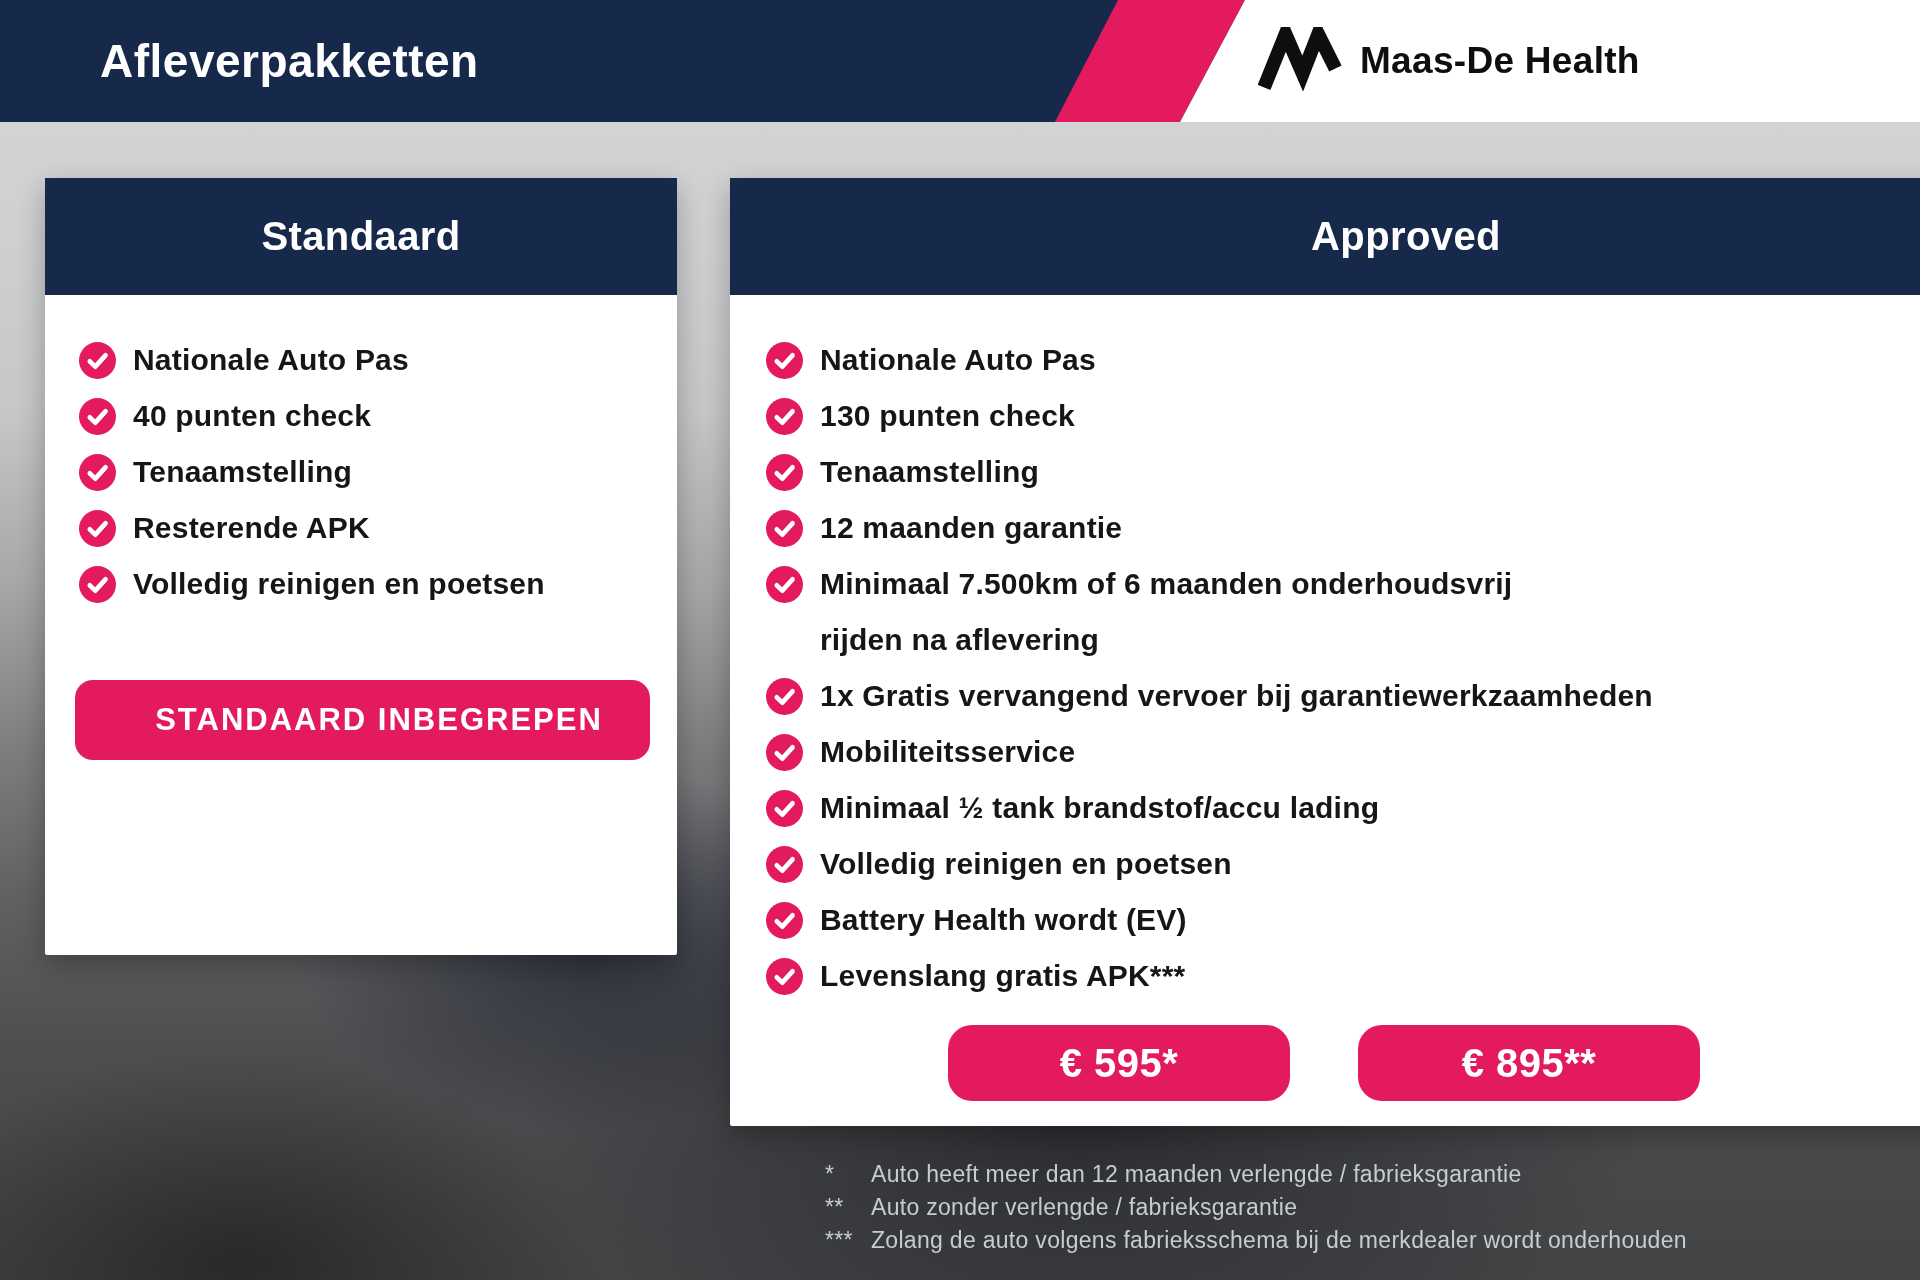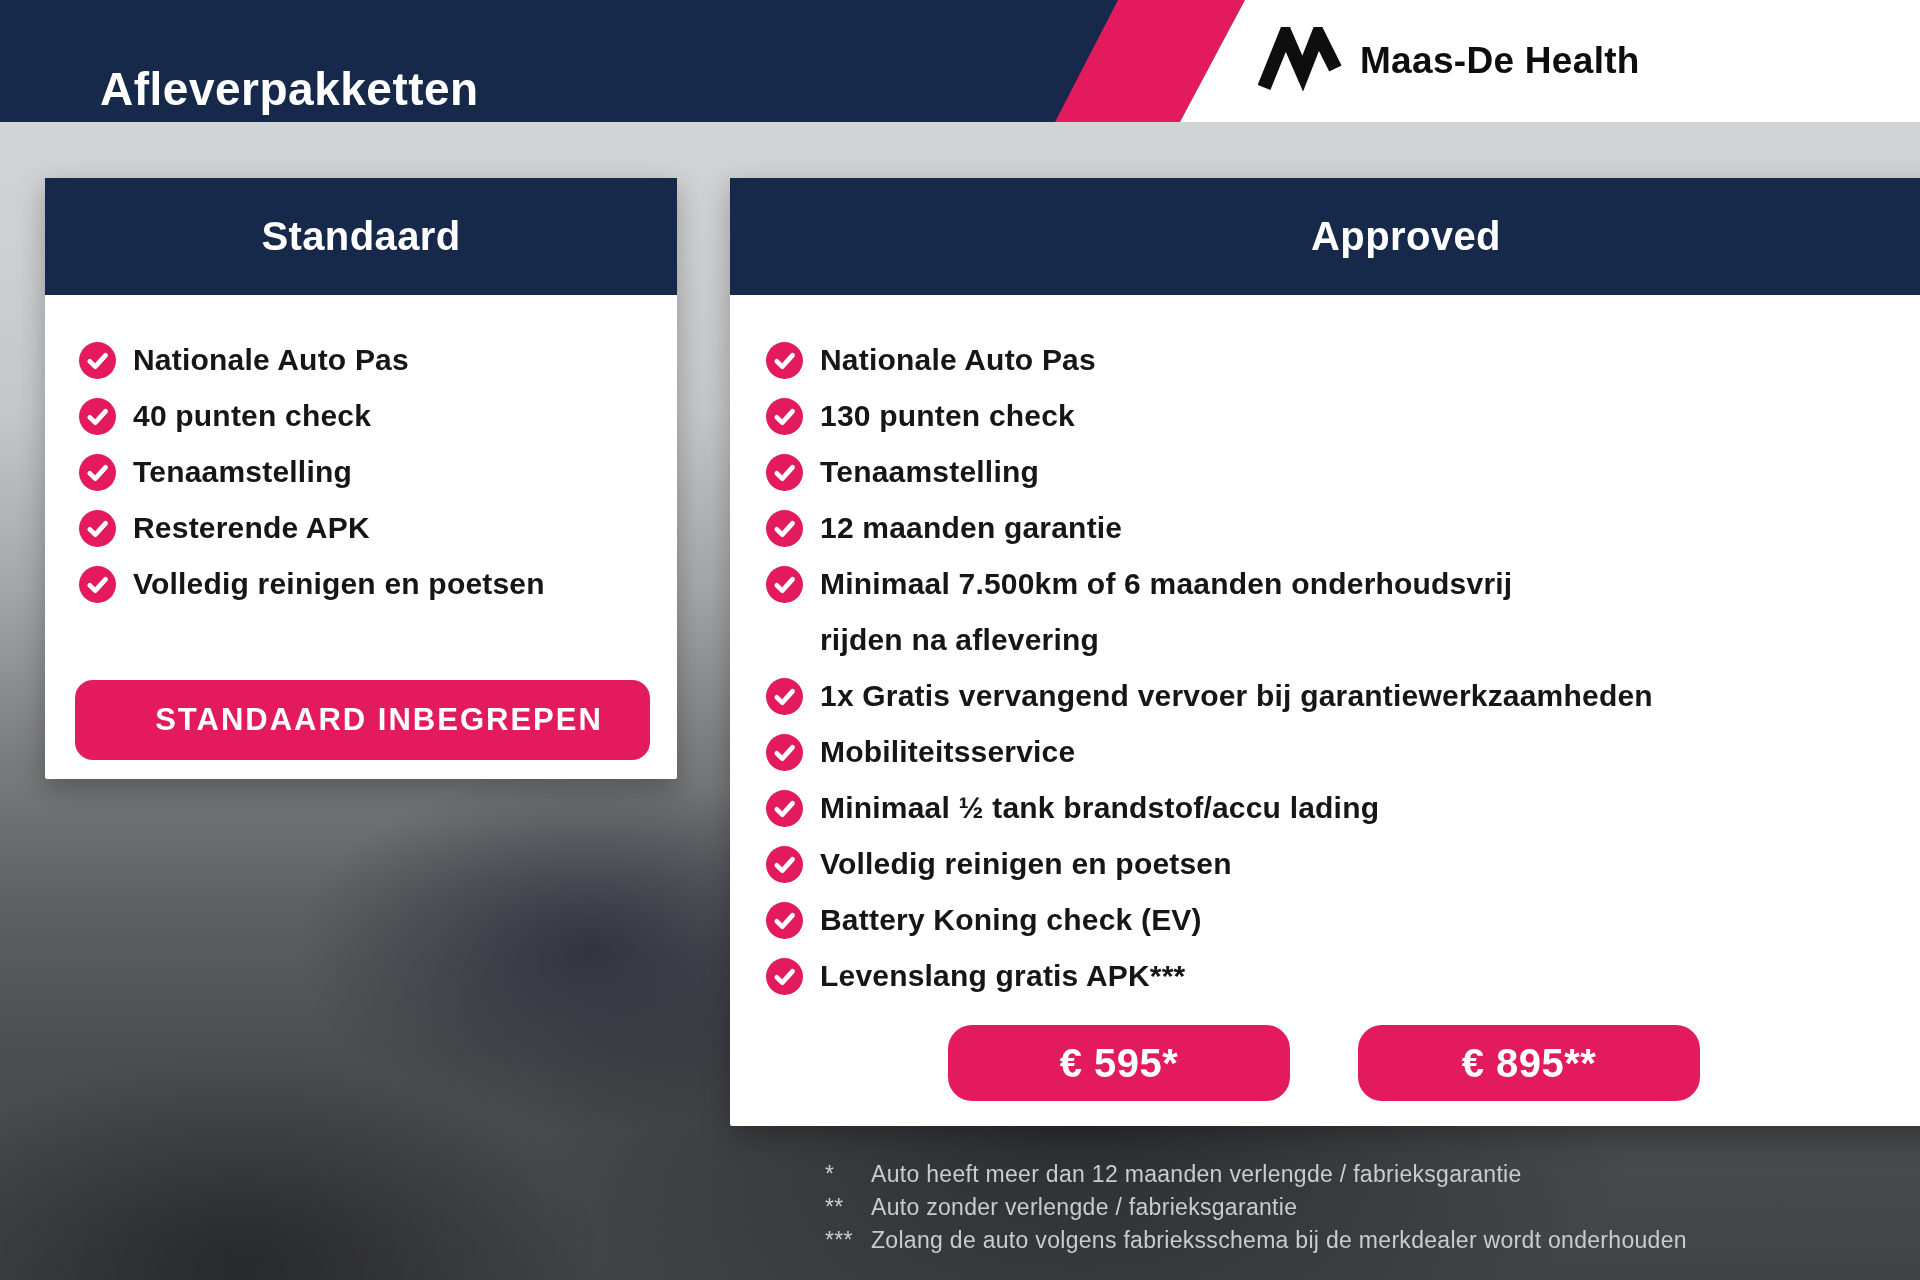--- a/index.html
+++ b/index.html
@@ -12,26 +12,26 @@
       radial-gradient(ellipse 520px 300px at 240px 1260px, rgba(0,0,0,0.40), rgba(0,0,0,0) 70%),
       linear-gradient(180deg,#d6d7d8 0%,#cfd0d2 18%,#c6c7c9 32%,#a5a6a8 46%,#7e7f81 58%,#606163 70%,#4d4e50 82%,#424345 100%);
   }
   
   .header{position:absolute;left:0;top:0;width:1920px;height:122px;background:#17294B;z-index:5;}
   .slash-pink{position:absolute;inset:0;background:#E31B5E;
     clip-path:polygon(1118px 0,1245px 0,1180px 100%,1055px 100%);}
   .slash-white{position:absolute;inset:0;background:#ffffff;
     clip-path:polygon(1245px 0,100% 0,100% 100%,1180px 100%);}
   .header-title{position:absolute;left:100px;top:0;height:122px;display:flex;align-items:center;
-    color:#ffffff;font-size:46px;font-weight:bold;letter-spacing:.5px;margin-top:28px;}
+    color:#ffffff;font-size:46px;font-weight:bold;letter-spacing:.5px;}
   .brand{position:absolute;left:1258px;top:0;height:122px;display:flex;align-items:center;gap:16px;}
   .brand-text{font-size:37px;font-weight:bold;color:#0e0e0e;letter-spacing:.3px;}
   
   .card{position:absolute;background:#ffffff;box-shadow:0 10px 28px rgba(0,0,0,.28);border-radius:2px;}
-  .card-standaard{left:45px;top:178px;width:632px;height:601px;}
+  .card-standaard{left:45px;top:178px;width:632px;height:777px;}
   .card-approved{left:730px;top:178px;width:1352px;height:948px;}
   .card-header{height:117px;background:#17294B;display:flex;align-items:center;justify-content:center;
     color:#ffffff;font-size:40px;font-weight:bold;letter-spacing:.4px;}
   .check-list{padding:37px 20px 0 34px;}
   .card-approved .check-list{padding-left:36px;}
   .check-row{display:flex;align-items:center;height:56px;}
   .check-row .txt{font-size:30px;font-weight:bold;color:#161616;letter-spacing:.2px;white-space:nowrap;}
   .check-icon{width:37px;height:37px;flex:0 0 37px;margin-right:17px;}
   .check-row.continuation{padding-left:54px;}
   
@@ -174,21 +174,21 @@
             <circle cx="18" cy="18" r="18" fill="#E31B5E"></circle>
             <path d="M10.5 18.8 L15.8 24 L25.8 13" fill="none" stroke="#fff" stroke-width="4.6" stroke-linecap="round" stroke-linejoin="round"></path>
           </svg>
         <span class="txt">Volledig reinigen en poetsen</span>
       </div>
       <div class="check-row">
         <svg class="check-icon" viewBox="0 0 36 36">
             <circle cx="18" cy="18" r="18" fill="#E31B5E"></circle>
             <path d="M10.5 18.8 L15.8 24 L25.8 13" fill="none" stroke="#fff" stroke-width="4.6" stroke-linecap="round" stroke-linejoin="round"></path>
           </svg>
-        <span class="txt">Battery Koning check (EV)</span>
+        <span class="txt">Battery Health wordt (EV)</span>
       </div>
       <div class="check-row">
         <svg class="check-icon" viewBox="0 0 36 36">
             <circle cx="18" cy="18" r="18" fill="#E31B5E"></circle>
             <path d="M10.5 18.8 L15.8 24 L25.8 13" fill="none" stroke="#fff" stroke-width="4.6" stroke-linecap="round" stroke-linejoin="round"></path>
           </svg>
         <span class="txt">Levenslang gratis APK***</span>
       </div>
     </div>
     <button class="pill-btn btn-price btn-price-1">€ 595*</button>

